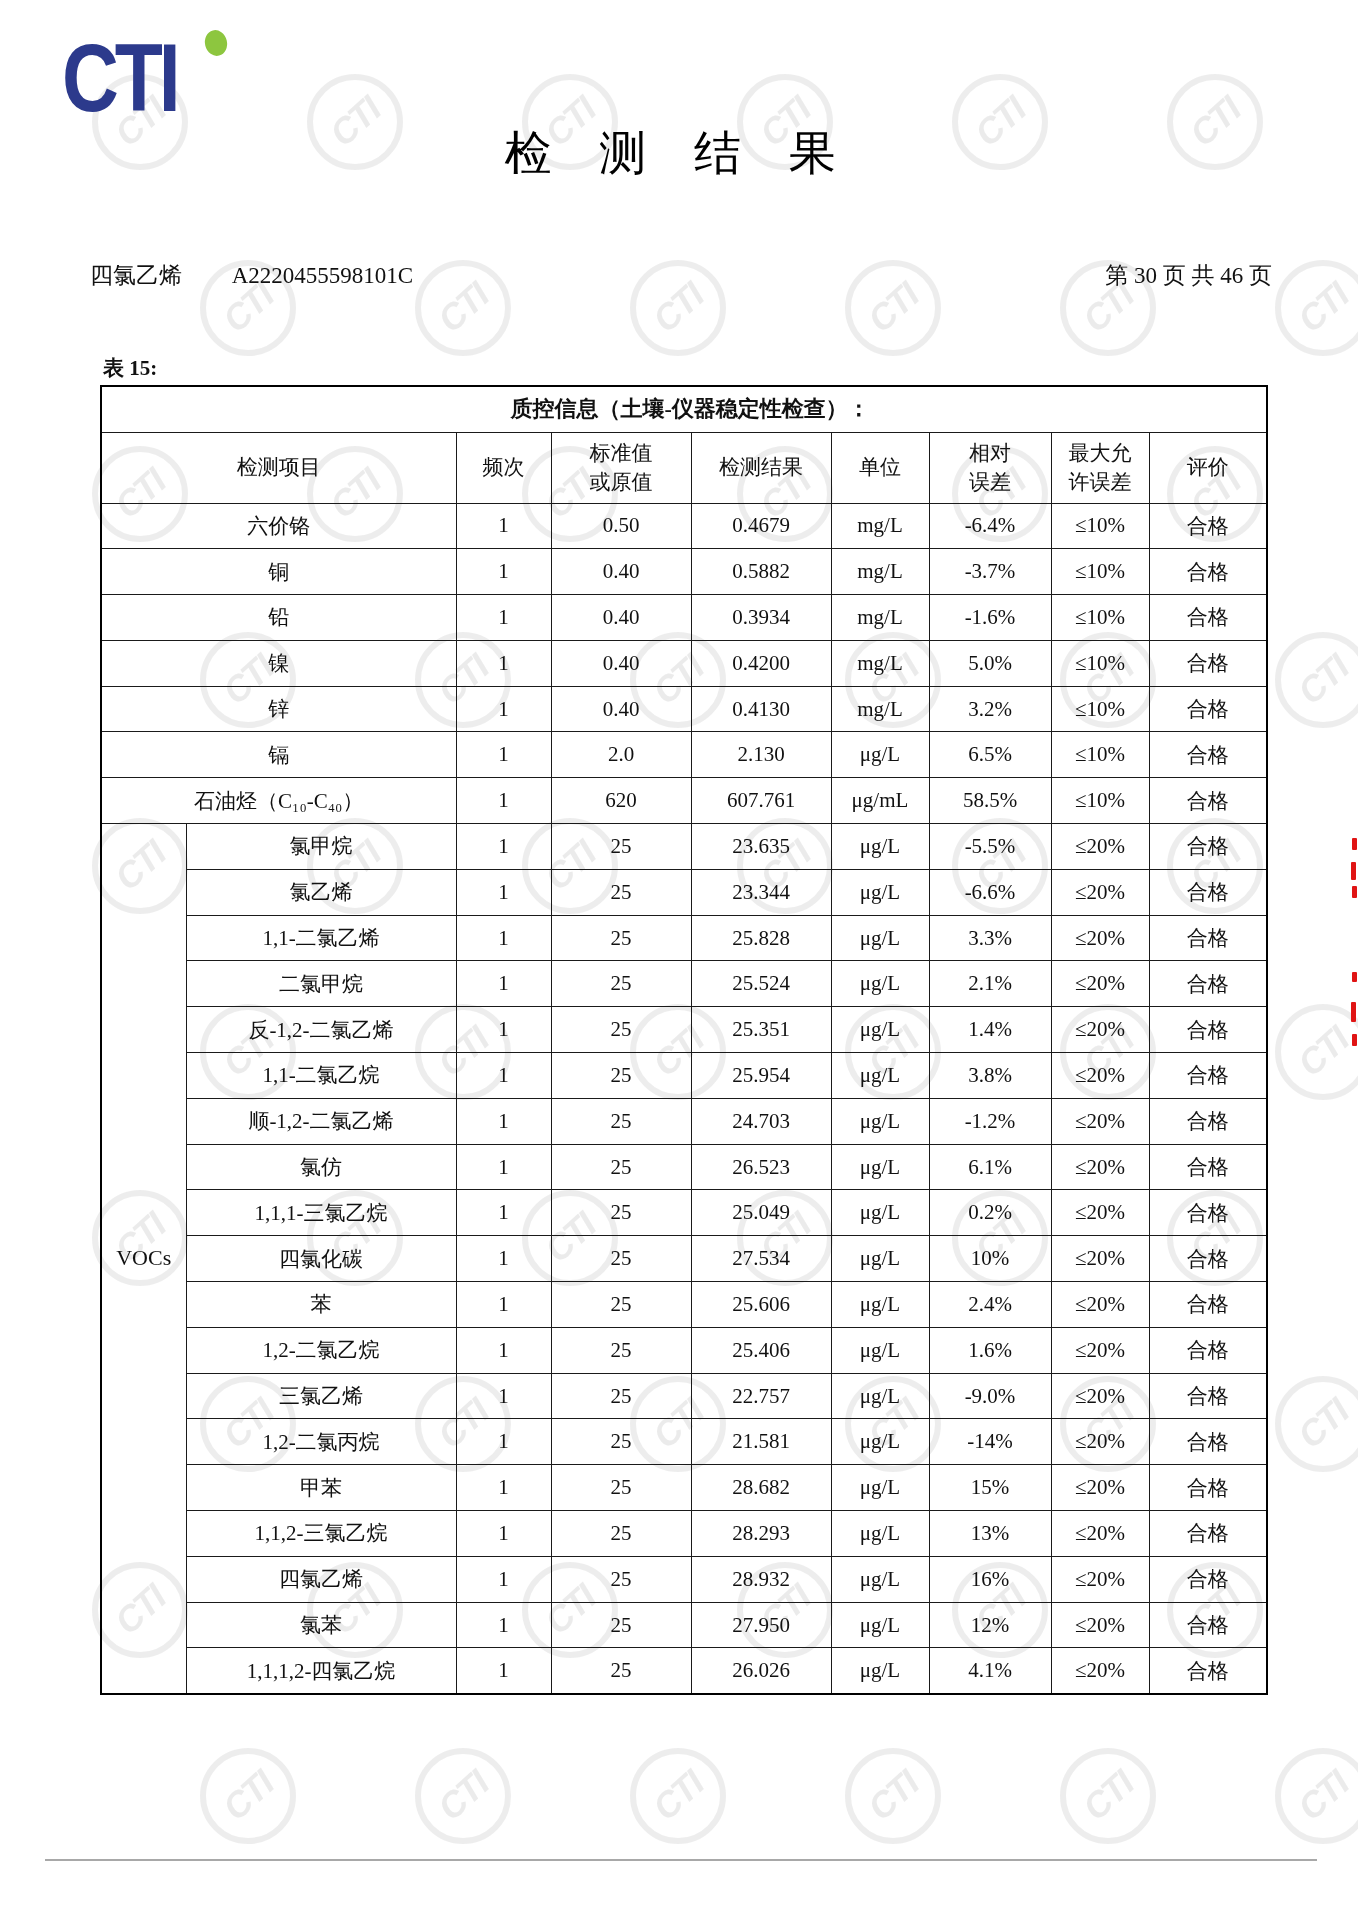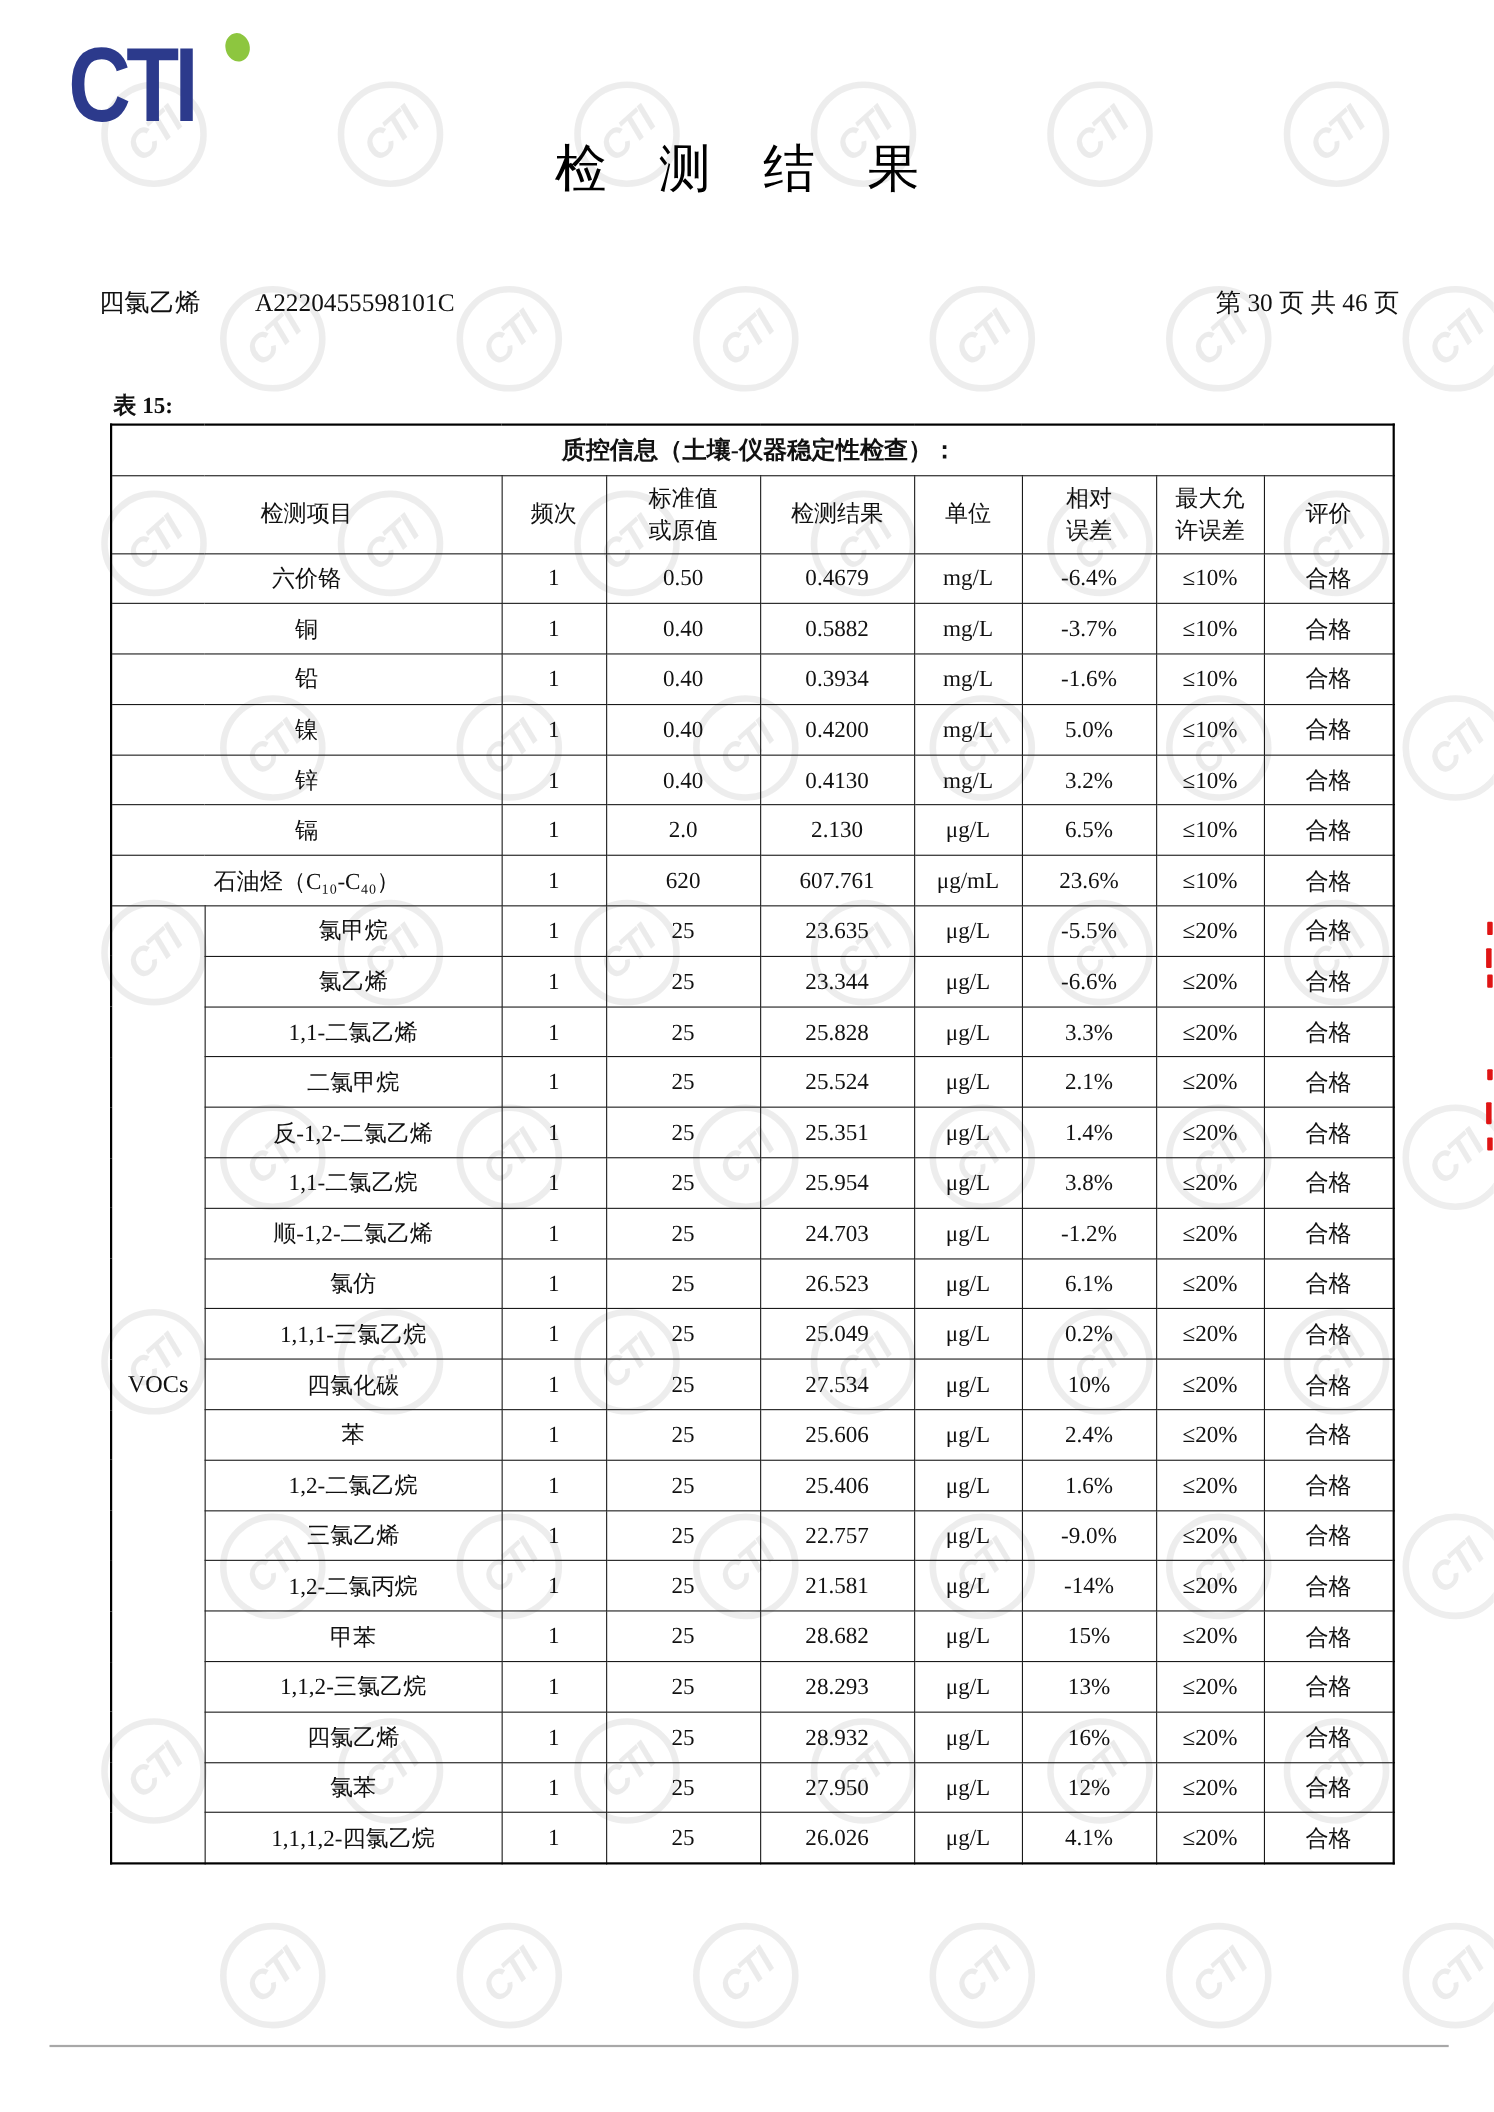--- a/index.html
+++ b/index.html
@@ -364,21 +364,21 @@
           <td>6.5%</td>
           <td>≤10%</td>
           <td>合格</td>
         </tr>
         <tr>
           <td colspan="2">石油烃（C₁₀-C₄₀）</td>
           <td>1</td>
           <td>620</td>
           <td>607.761</td>
           <td>μg/mL</td>
-          <td>23.6%</td>
+          <td>58.5%</td>
           <td>≤10%</td>
           <td>合格</td>
         </tr>
         <tr>
           <td class="group-cell" rowspan="19">VOCs</td>
           <td>氯甲烷</td>
           <td>1</td>
           <td>25</td>
           <td>23.635</td>
           <td>μg/L</td>

